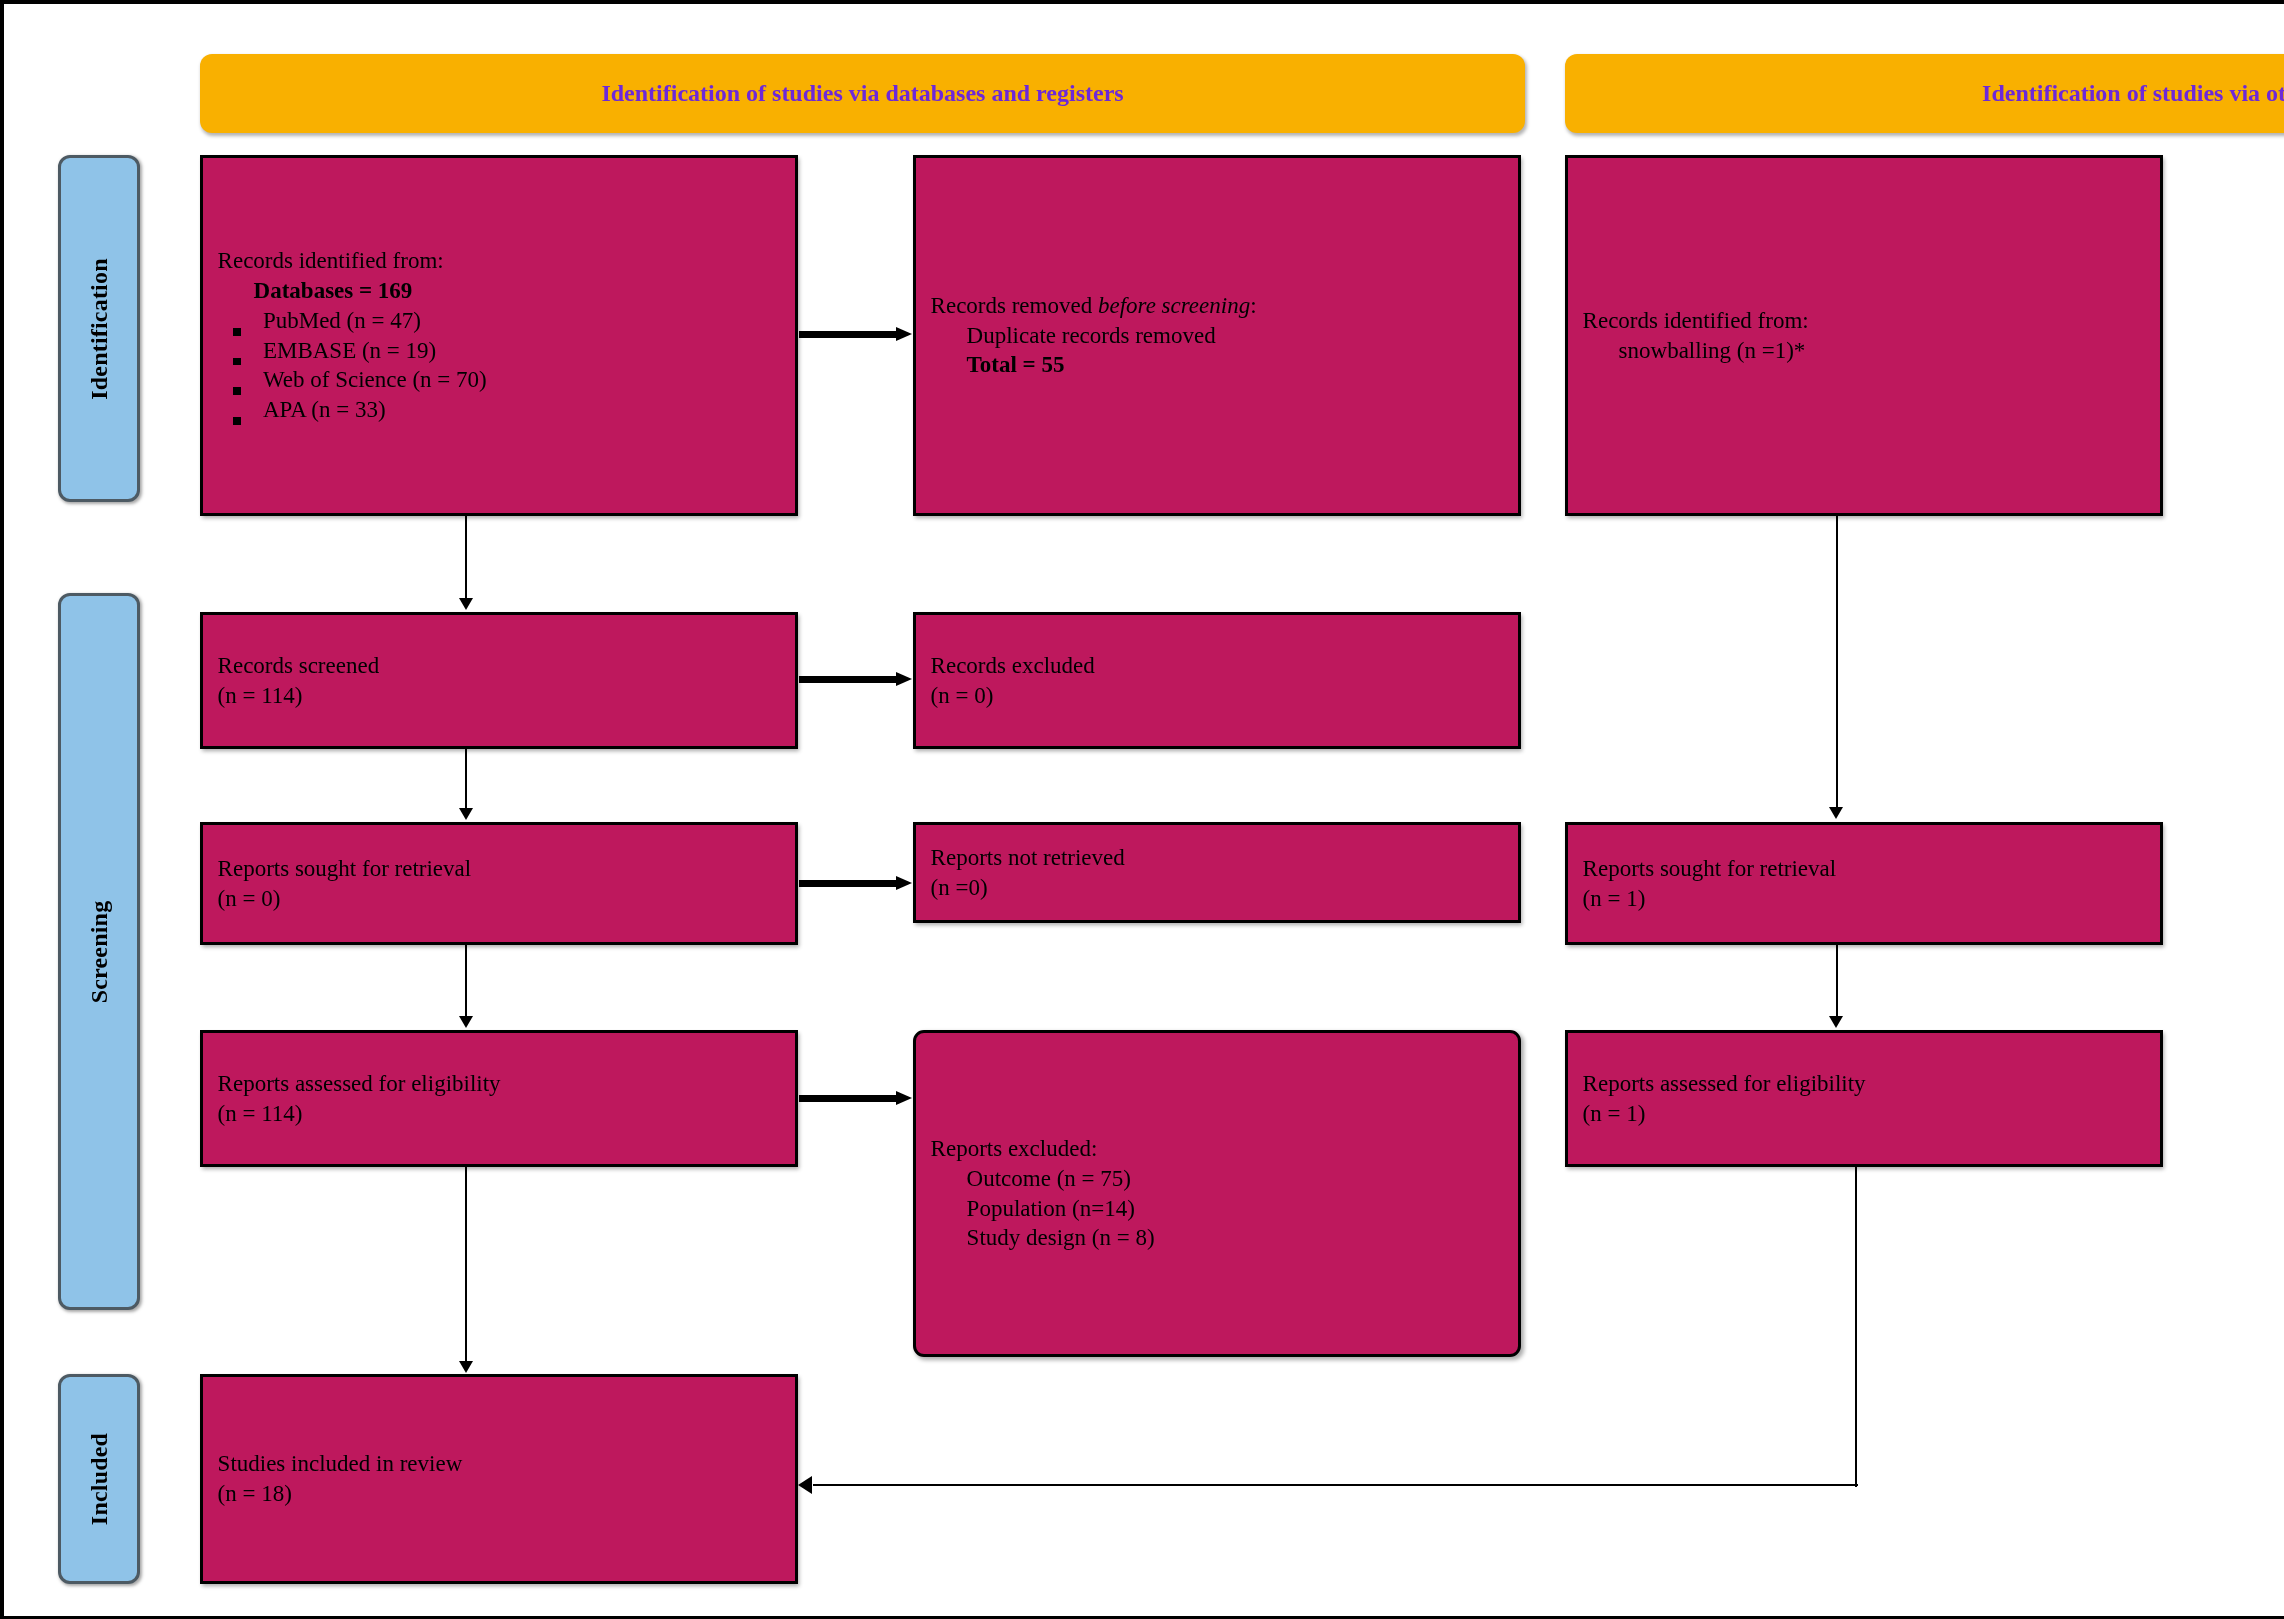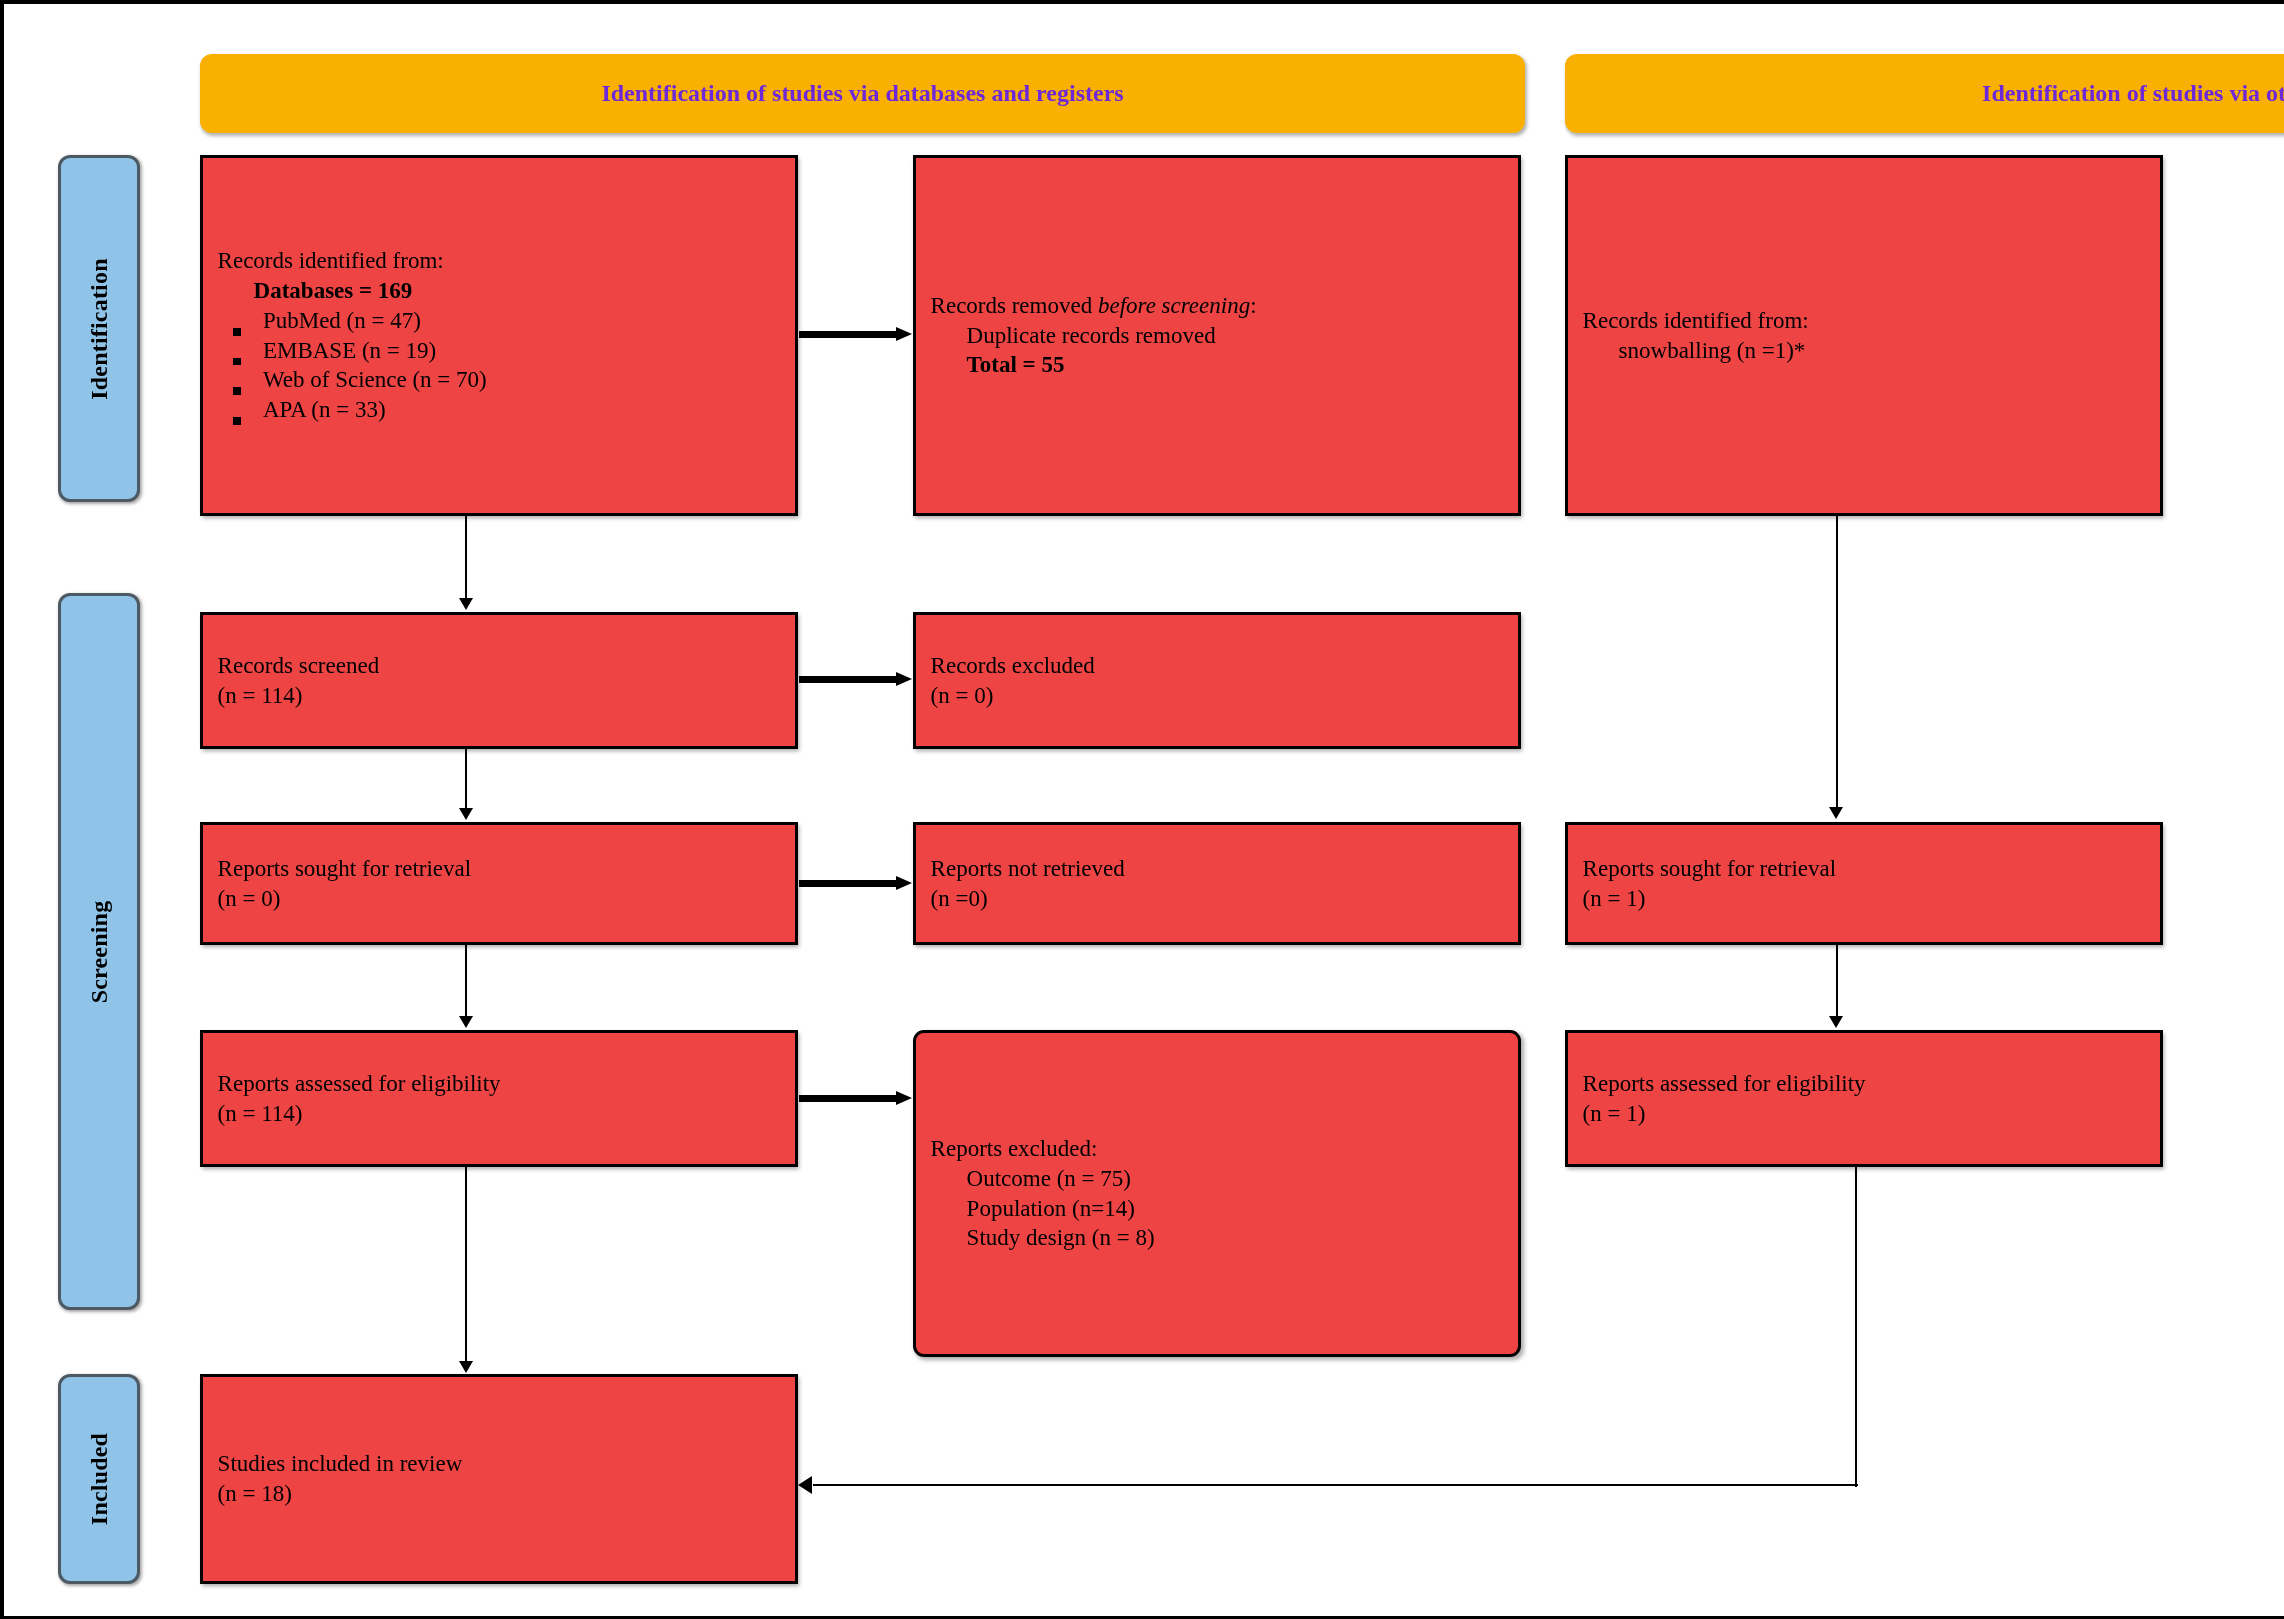--- a/index.html
+++ b/index.html
@@ -58,21 +58,21 @@
     font-weight: bold;
     font-size: 24px;
     color: #6d28d9;
     text-align: center;
     line-height: 1.15;
   }
 
   
   .node {
     position: absolute;
-    background: #ef4444;
+    background: #be185d;
     border: 3.2px solid #000000;
     box-sizing: border-box;
     box-shadow: 2.3px 2.7px 4.1px rgba(0,0,0,0.33);
     padding: 12.8px 14.6px;
     display: flex;
     flex-direction: column;
     justify-content: center;
   }
   .node .line {
     font-size: 23px;
@@ -223,21 +223,21 @@
   <div class="node vcenter" style="left:909px; top:608px; width:608px; height:137px;">
     <div class="line">Records excluded</div>
     <div class="line">(n = 0)</div>
   </div>
 
   <div class="node vcenter" style="left:196px; top:818px; width:598px; height:123px;">
     <div class="line">Reports sought for retrieval</div>
     <div class="line">(n = 0)</div>
   </div>
 
-  <div class="node vcenter" style="left:909px; top:818px; width:608px; height:123px;">
+  <div class="node vcenter" style="left:909px; top:818px; width:608px; height:101px;">
     <div class="line">Reports not retrieved</div>
     <div class="line">(n =0)</div>
   </div>
 
   <div class="node vcenter" style="left:1561px; top:818px; width:598px; height:123px;">
     <div class="line">Reports sought for retrieval</div>
     <div class="line">(n = 1)</div>
   </div>
 
   <div class="node vcenter" style="left:196px; top:1026px; width:598px; height:137px;">

